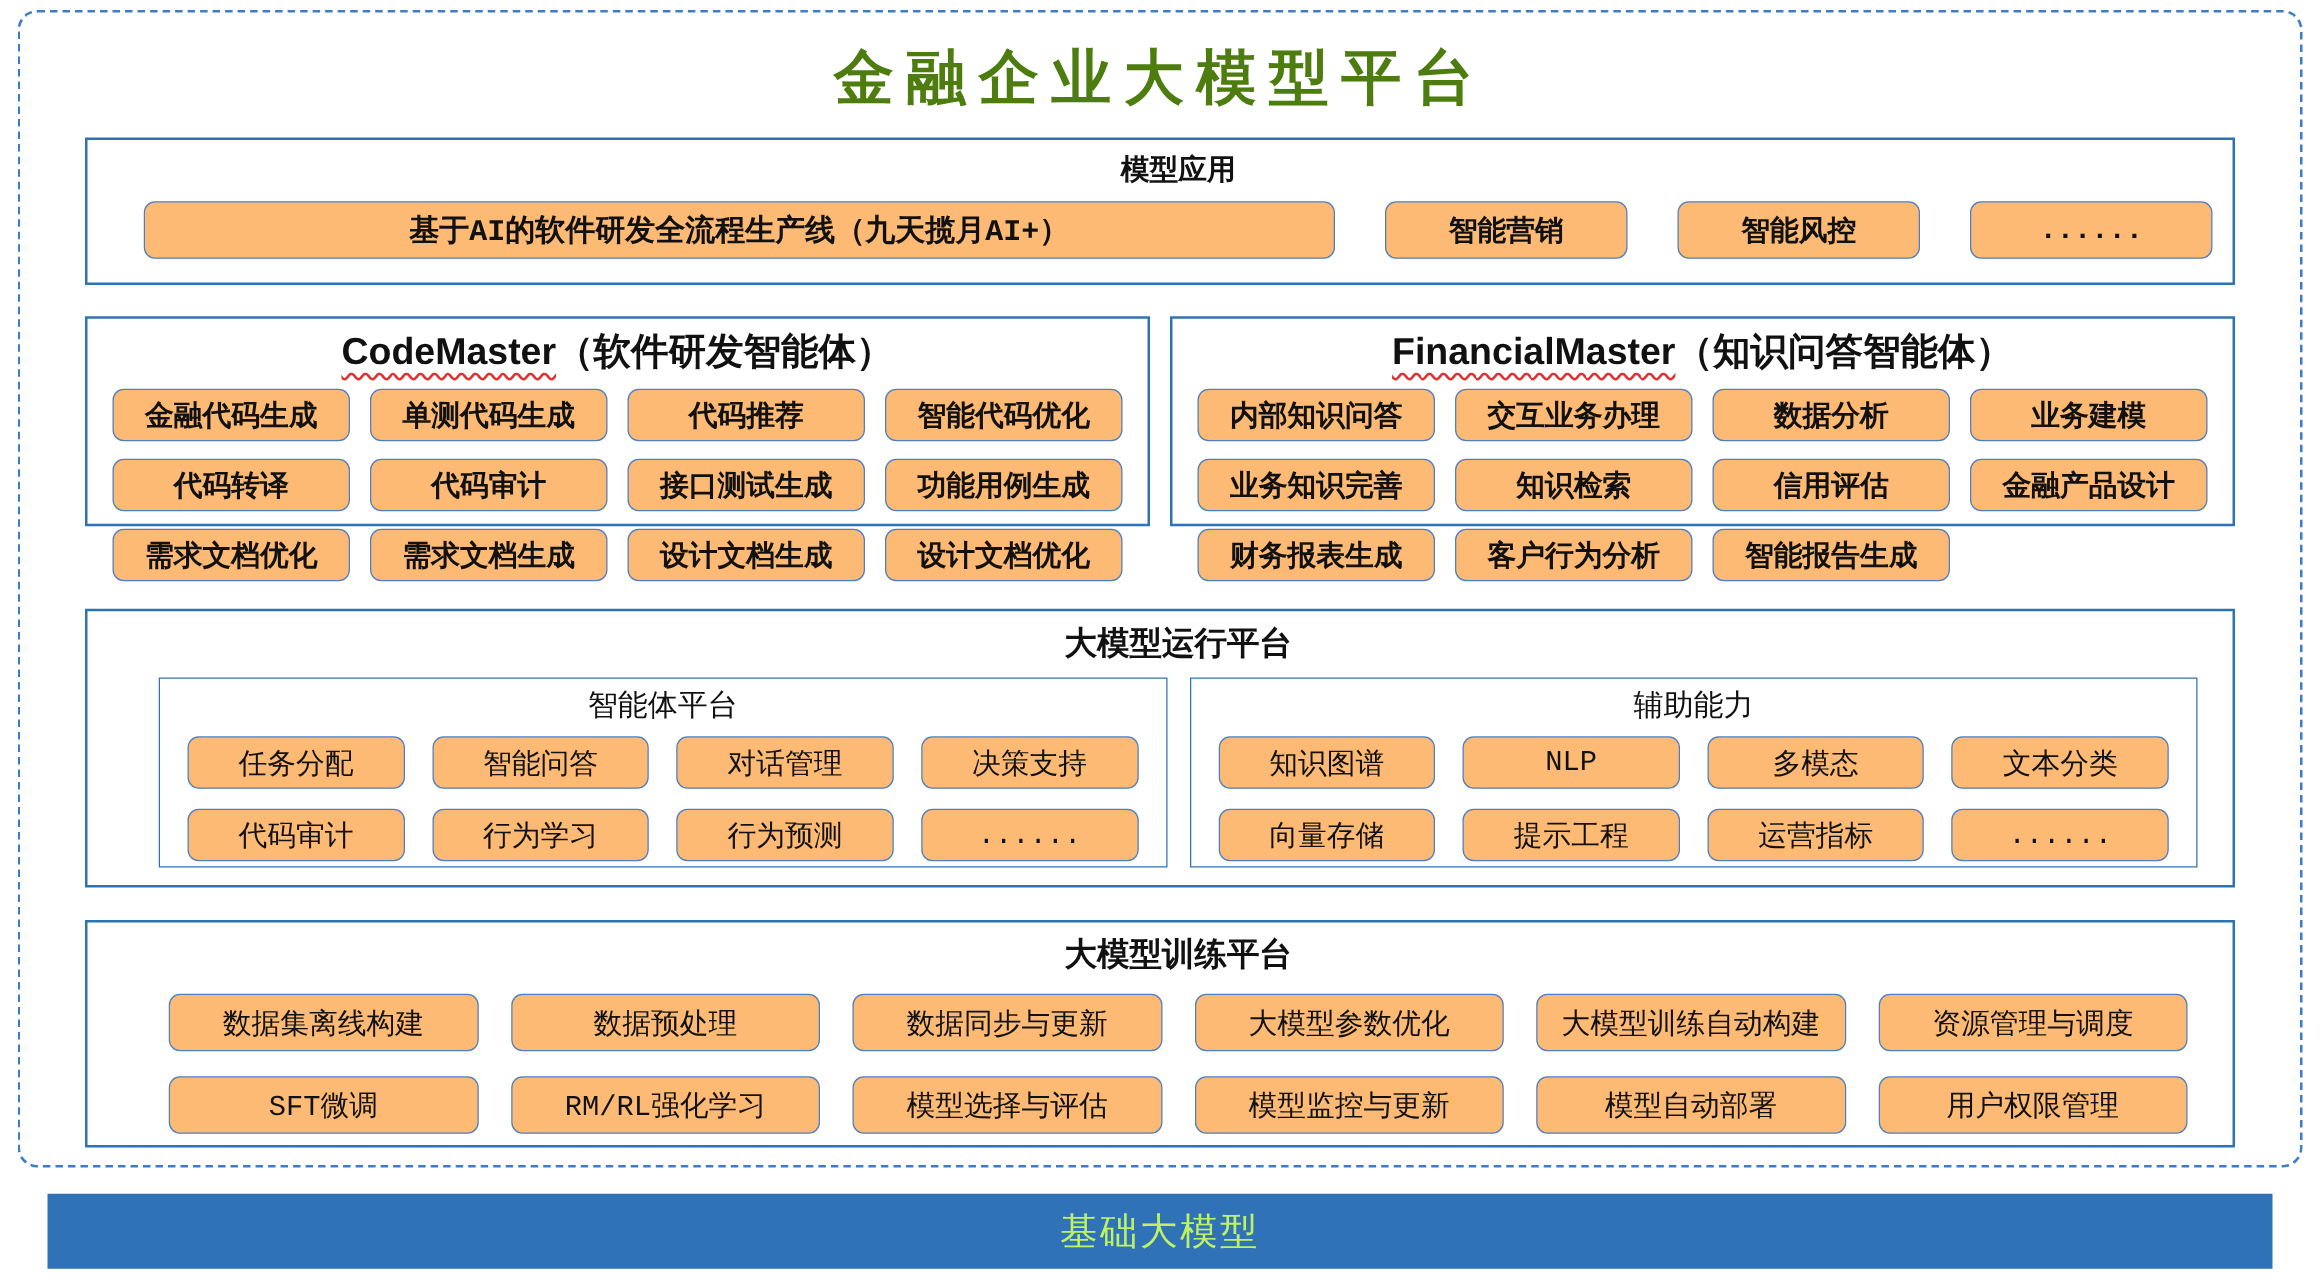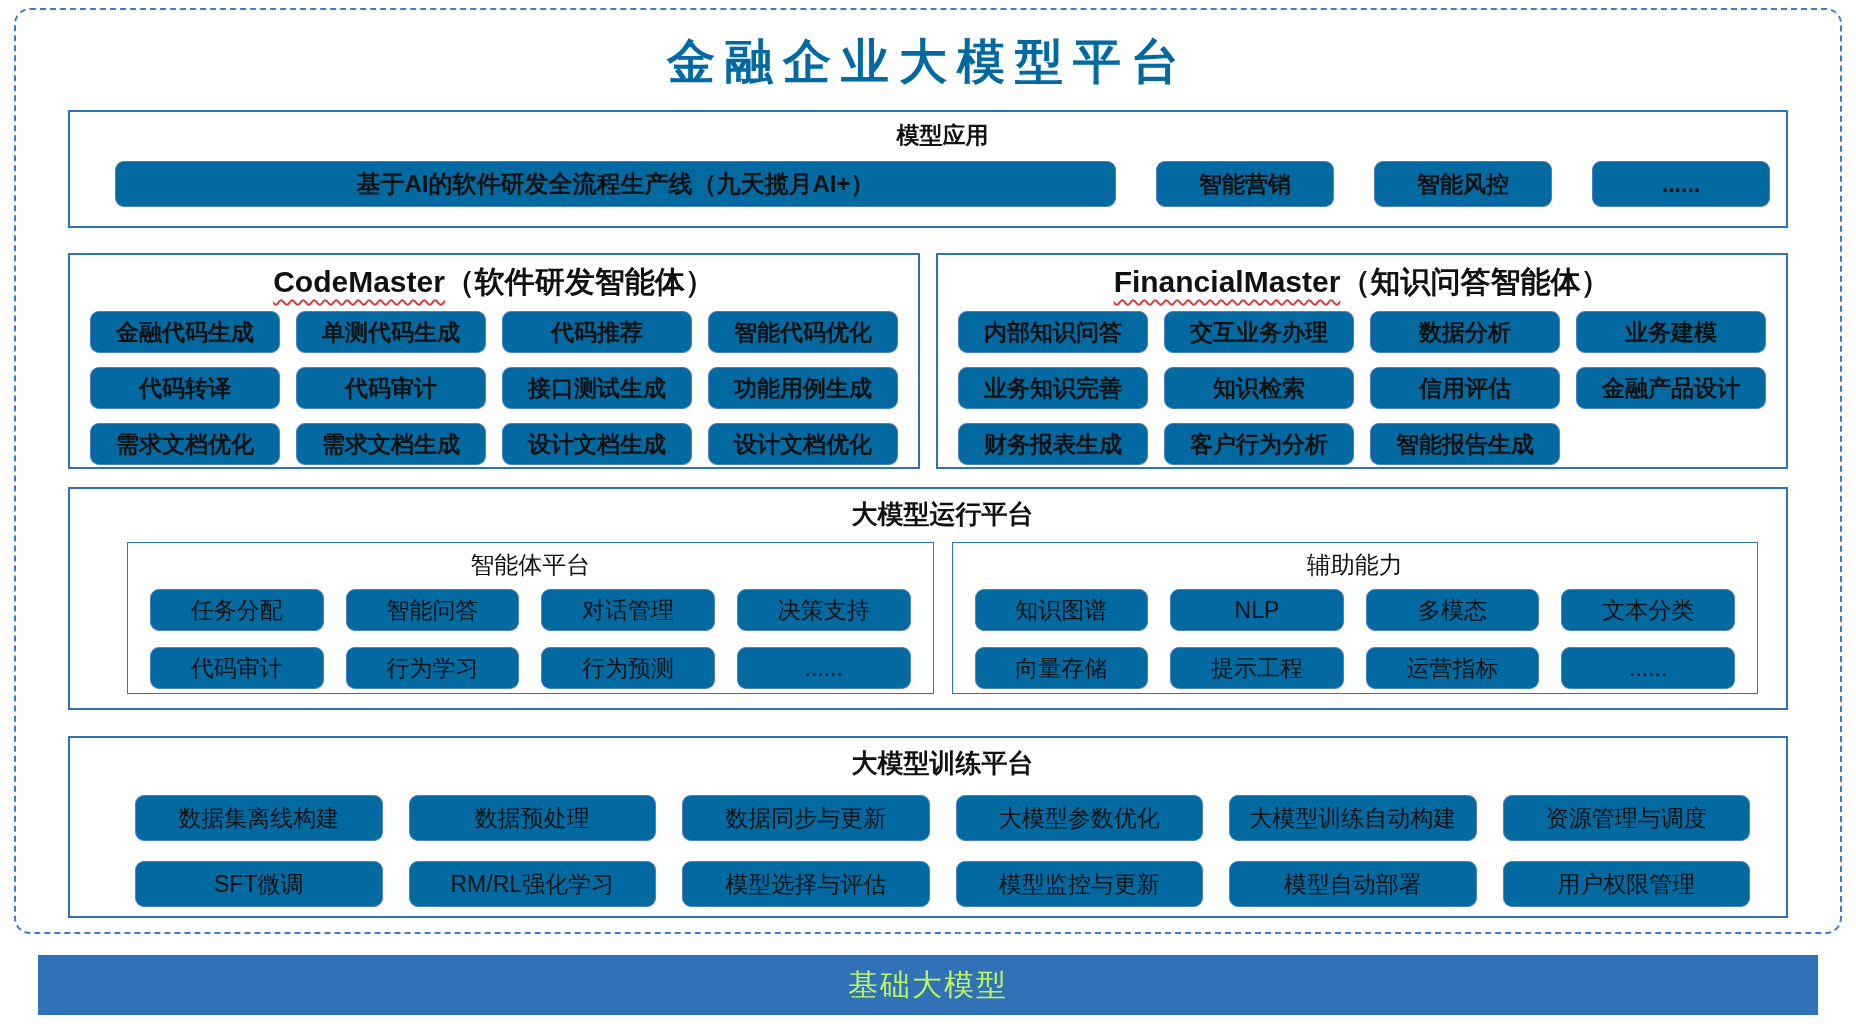--- a/index.html
+++ b/index.html
@@ -9,44 +9,44 @@
     font-family:"Liberation Sans","DejaVu Sans",sans-serif; color:#111;
     overflow:hidden;
   }
   .outer-dashed{
     position:absolute; left:14px; top:8px; width:1828px; height:926px;
     border:2px dashed #3d7cc9; border-radius:16px;
   }
   .main-title{
     position:absolute; left:0; top:20px; width:100%;
     text-align:center; font-family:"DejaVu Serif","Liberation Serif",serif;
-    font-weight:bold; font-size:48px; letter-spacing:10px; color:#0369a1;
+    font-weight:bold; font-size:48px; letter-spacing:10px; color:#4d7c0f;
   }
   .section{
     position:absolute; left:52px; right:52px;
     border:2px solid #2e74b5; background:#fff;padding-left:29px;
   }
   .sec-header{ text-align:center; font-weight:bold; font-size:24px; margin-top:8px; }
   .sec-header.small{ font-size:23px; }
 
   
   .sec-app{ top:100px; height:118px; }
   .app-row{ display:flex; gap:40px; margin:10px 16px 0 16px; }
   .item-box{
-    border:1.5px solid #4e7fc1; border-radius:9px; background:#0369a1;
+    border:1.5px solid #4e7fc1; border-radius:9px; background:#fdba74;
     display:flex; align-items:center; justify-content:center;
-    font-size:23px; text-align:center; white-space:nowrap;
+    font-size:23px; text-align:center; white-space:nowrap;font-family:Liberation Mono, monospace;
   }
   .app-main{ flex:1; height:46px; font-weight:bold; font-size:24px; }
   .app-smalls{ display:contents; }
-  .app-smalls .item-box{ width:178px; height:46px; font-weight:bold; }
+  .app-smalls .item-box{ width:194px; height:46px; font-weight:bold; }
 
   
   .masters-row{
-    position:absolute; left:52px; right:52px; top:243px; height:216px;
+    position:absolute; left:52px; right:52px; top:243px; height:168px;
     display:flex; gap:16px;
   }
   .master-box{ flex:1; border:2px solid #2e74b5; background:#fff; }
   .master-title{ text-align:center; font-size:30px; font-weight:bold; margin-top:10px; line-height:34px; }
   .master-title .en{
     text-decoration:underline wavy #e03030;
     text-decoration-thickness:2px; text-underline-offset:7px; text-decoration-skip-ink:none;
   }
   .master-grid{
     display:grid; grid-template-columns:repeat(4,1fr);

